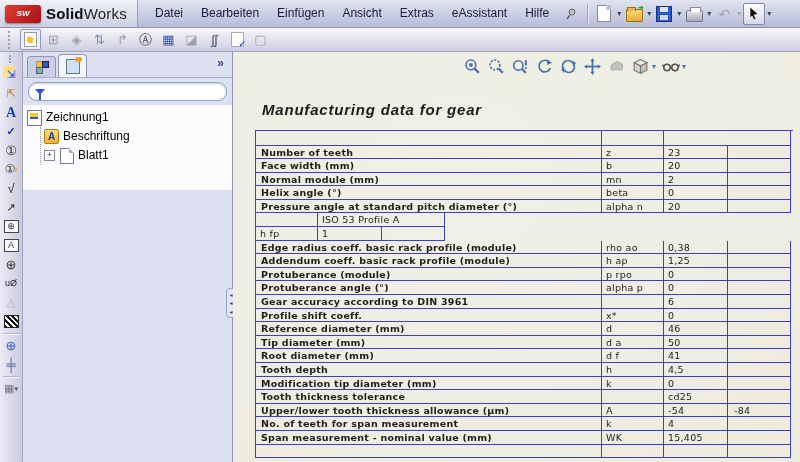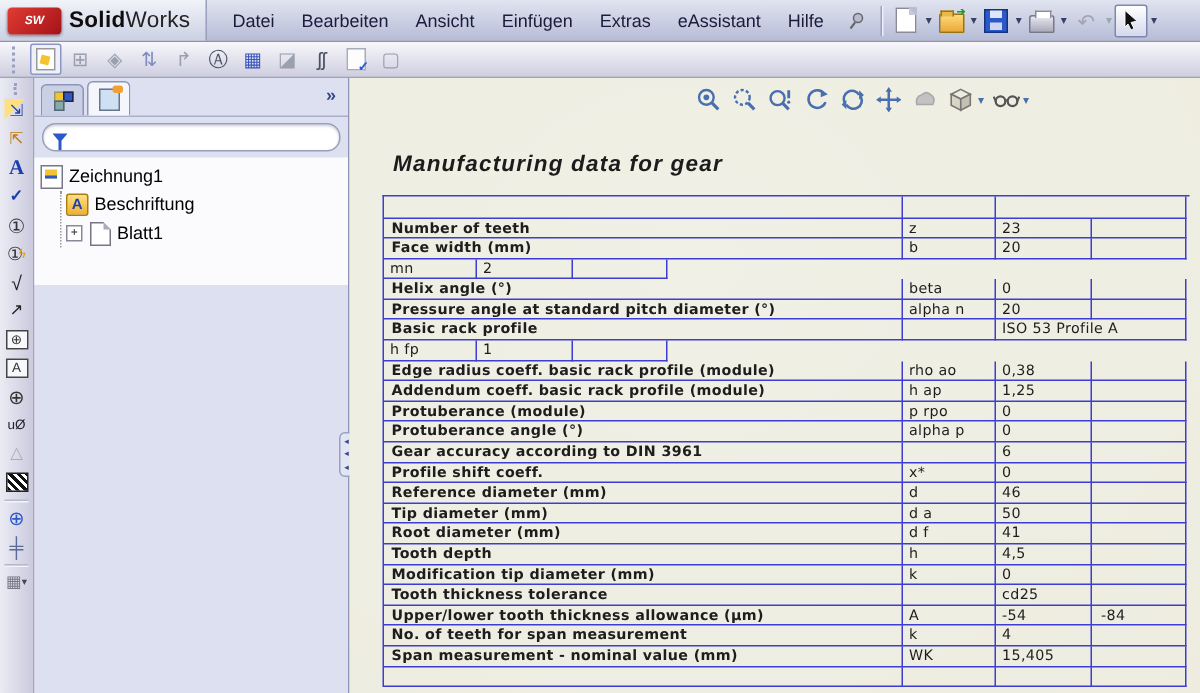--- a/index.html
+++ b/index.html
@@ -10,21 +10,21 @@
   .menubar{position:absolute;left:0;top:0;width:800px;height:27px;
     background:linear-gradient(#e0e4f0,#b6bcd6);border-bottom:1px solid #8f93b0;
     display:flex;align-items:stretch;}
   .brandbox{width:132px;display:flex;align-items:center;gap:5px;padding-left:5px;
     background:linear-gradient(#f1f3f9,#cbd1e3);border-right:1px solid #9aa0bd;}
   .swcube{width:36px;height:18px;background:linear-gradient(135deg,#e23b33,#a31318);
     border-radius:3px;color:#fff;font-size:8px;font-weight:bold;font-style:italic;
     display:flex;align-items:center;justify-content:center;box-shadow:0 1px 2px rgba(0,0,0,.4);}
   .brandtxt{font-size:15px;color:#222;letter-spacing:.2px;white-space:nowrap;}
   .brandtxt b{color:#0d0d0d;}
-  .menus{display:flex;align-items:center;padding-left:8px;}
+  .menus{display:flex;align-items:flex-start;padding-left:8px;}
   .menuitem{font-size:12px;color:#1b1b3c;padding:0 9px;line-height:26px;cursor:default;}
   .mb-right{display:flex;align-items:center;margin-left:2px;gap:1px;}
   .sep-v{width:1px;height:20px;background:#9aa0bd;box-shadow:1px 0 0 #eef;margin:0 4px;}
   .caret{font-size:8px;color:#3a3f66;padding:0 1px;}
   .tbtn{width:20px;height:20px;display:flex;align-items:center;justify-content:center;border:1px solid transparent;border-radius:2px;}
   .pressed{border:1px solid #7f87b0;background:linear-gradient(#ffffff,#d4d9ec);border-radius:2px;}
   
   .ic-page{width:12px;height:15px;background:#fff;border:1px solid #8a8a9a;position:relative;}
   .ic-page::after{content:"";position:absolute;right:-1px;top:-1px;border-style:solid;border-width:0 5px 5px 0;border-color:transparent #b6bcd6 #c9c9d6 transparent;}
   .ic-folder{width:15px;height:11px;background:linear-gradient(#ffd978,#e8a93a);border:1px solid #9a7410;border-radius:1px;position:relative;margin-top:3px;}
@@ -114,22 +114,22 @@
 <div id="app">
 
   <div class="menubar">
     <div class="brandbox">
       <span class="swcube">SW</span>
       <span class="brandtxt"><b>Solid</b><span>Works</span></span>
     </div>
     <div class="menus">
       <span class="menuitem">Datei</span>
       <span class="menuitem">Bearbeiten</span>
+      <span class="menuitem">Einfügen</span>
       <span class="menuitem">Ansicht</span>
-      <span class="menuitem">Einfügen</span>
       <span class="menuitem">Extras</span>
       <span class="menuitem">eAssistant</span>
       <span class="menuitem">Hilfe</span>
     </div>
     <div class="mb-right">
       <span class="tbtn">
         <svg width="14" height="14" viewBox="0 0 14 14">
             <circle cx="8" cy="5" r="3" fill="#b9bdd2" stroke="#666"></circle>
             <line x1="6" y1="8" x2="3" y2="12" stroke="#666" stroke-width="1.4"></line>
           </svg>
@@ -343,38 +343,38 @@
           <div class="tcell c-val">23</div>
           <div class="tcell c-val2"></div>
         </div>
         <div class="trow">
           <div class="tcell c-desc">Face width (mm)</div>
           <div class="tcell c-sym">b</div>
           <div class="tcell c-val">20</div>
           <div class="tcell c-val2"></div>
         </div>
         <div class="trow">
+          <div class="tcell c-desc">Normal module (mm)</div>
           <div class="tcell c-sym">mn</div>
           <div class="tcell c-val">2</div>
           <div class="tcell c-val2"></div>
         </div>
         <div class="trow">
           <div class="tcell c-desc">Helix angle (°)</div>
           <div class="tcell c-sym">beta</div>
           <div class="tcell c-val">0</div>
           <div class="tcell c-val2"></div>
         </div>
         <div class="trow">
           <div class="tcell c-desc">Pressure angle at standard pitch diameter (°)</div>
           <div class="tcell c-sym">alpha n</div>
           <div class="tcell c-val">20</div>
           <div class="tcell c-val2"></div>
         </div>
         <div class="trow">
-          <div class="tcell c-desc">Basic rack profile</div>
           <div class="tcell c-sym"></div>
           <div class="tcell c-val c-span">ISO 53 Profile A</div>
         </div>
         <div class="trow">
           <div class="tcell c-sym">h fp</div>
           <div class="tcell c-val">1</div>
           <div class="tcell c-val2"></div>
         </div>
         <div class="trow">
           <div class="tcell c-desc">Edge radius coeff. basic rack profile (module)</div>

